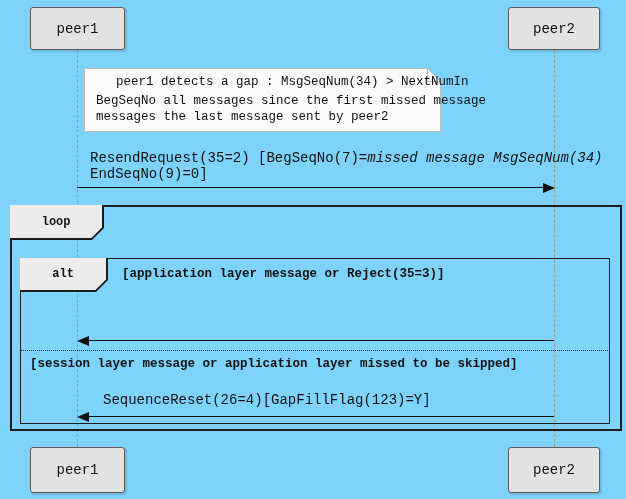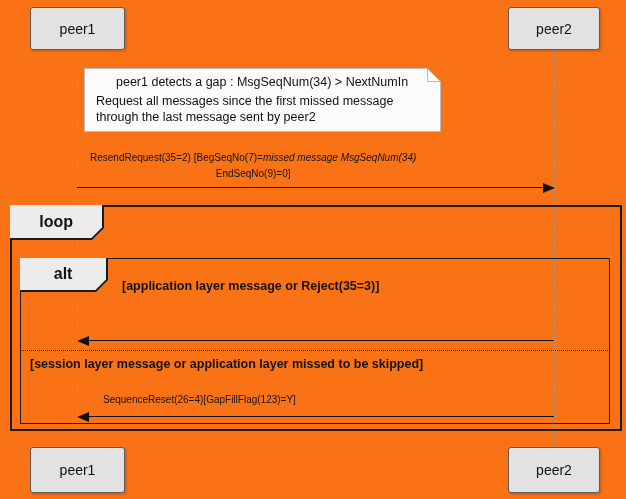--- a/index.html
+++ b/index.html
@@ -1,20 +1,19 @@
 <!DOCTYPE html>
 <html><head>
 <meta charset="utf-8">
 <style>
   html,body{margin:0;padding:0;background:#ffffff;}
   #canvas{
-    position:relative;width:626px;height:499px;background:#f97316;
-    font-family:Liberation Sans, sans-serif;color:#111;
+    position:relative;width:626px;height:499px;background:#7dd3fc;
+    font-family:Liberation Mono, monospace;color:#111;
     overflow:hidden;
-    text-align:center;
   }
   .abs{position:absolute;}
   
   .participant{
     background:#e2e2e2;border:1.4px solid #5a5a5a;border-radius:3px;
     box-shadow:1.5px 1.5px 1px rgba(0,0,0,0.12);
     display:flex;align-items:center;justify-content:center;
     font-size:14px;box-sizing:border-box;
   }
   
@@ -27,25 +26,25 @@
   .frame{border:2px solid #1b1b1b;box-sizing:border-box;background:transparent;}
   .frame.thin{border-width:1.6px;}
   .frame-header-outer{
     background:#1b1b1b;
     clip-path:polygon(0 0,100% 0,100% calc(100% - 12px),calc(100% - 12px) 100%,0 100%);
   }
   .frame-header-inner{
     position:absolute;top:0;left:0;right:1.8px;bottom:1.8px;background:#ececec;
     clip-path:polygon(0 0,100% 0,100% calc(100% - 11px),calc(100% - 11px) 100%,0 100%);
     display:flex;align-items:center;justify-content:center;
-    font-weight:bold;font-size:16px;
+    font-weight:bold;font-size:12px;
   }
   .condition{font-weight:bold;font-size:12.5px;white-space:nowrap;}
   
-  .msg{font-size:10px;line-height:16px;white-space:nowrap;}
+  .msg{font-size:14px;line-height:16px;white-space:nowrap;}
   .msg .it{font-style:italic;}
   .msg-line{height:0;border-top:1.3px solid #111;}
   .head-right{
     width:0;height:0;border-top:5px solid transparent;border-bottom:5px solid transparent;
     border-left:12px solid #111;
   }
   .head-left{
     width:0;height:0;border-top:5px solid transparent;border-bottom:5px solid transparent;
     border-right:12px solid #111;
   }
@@ -65,22 +64,22 @@
   <div class="abs participant" style="left:508px;top:7px;width:92px;height:43px;">
     <span>peer2</span>
   </div>
 
   <div class="abs" style="left:84px;top:68px;width:357px;height:64px;">
     <svg width="357" height="64" style="position:absolute;left:0;top:0;">
       <path d="M0.5,0.5 H343.5 L356.5,13.5 V63.5 H0.5 Z" fill="#fbfbfb" stroke="#bcbcbc" stroke-width="1"></path>
       <path d="M343.5,0.5 V13.5 H356.5" fill="none" stroke="#bcbcbc" stroke-width="1"></path>
     </svg>
     <div class="abs note-text" style="left:12px;top:6px;margin-left:20px;">peer1 detects a gap :  MsgSeqNum(34) &gt; NextNumIn</div>
-    <div class="abs note-text" style="left:12px;top:25px;">Request all messages since the first missed message</div>
-    <div class="abs note-text" style="left:12px;top:41px;">through the last message sent by peer2</div>
+    <div class="abs note-text" style="left:12px;top:25px;">BegSeqNo all messages since the first missed message</div>
+    <div class="abs note-text" style="left:12px;top:41px;">messages the last message sent by peer2</div>
   </div>
 
   <div class="abs msg" style="left:90px;top:150px;">
     <div>
       <span>ResendRequest(35=2) [BegSeqNo(7)=</span><span class="it">missed message MsgSeqNum(34)</span>
     </div>
     <div>
       <span>EndSeqNo(9)=0]</span>
     </div>
   </div>
@@ -89,21 +88,21 @@
 
   <div class="abs frame" style="left:10px;top:205px;width:612px;height:226px;"></div>
   <div class="abs frame-header-outer" style="left:10px;top:205px;width:94px;height:35px;">
     <div class="frame-header-inner">loop</div>
   </div>
 
   <div class="abs frame thin" style="left:20px;top:258px;width:590px;height:166px;"></div>
   <div class="abs frame-header-outer" style="left:20px;top:258px;width:88px;height:34px;">
     <div class="frame-header-inner">alt</div>
   </div>
-  <div class="abs condition" style="left:122px;top:267px;margin-top:12px;">[application layer message or Reject(35=3)]</div>
+  <div class="abs condition" style="left:122px;top:267px;">[application layer message or Reject(35=3)]</div>
 
   <div class="abs msg-line" style="left:82px;top:340px;width:472px;"></div>
   <div class="abs head-left" style="left:77px;top:336px;"></div>
 
   <div class="abs divider" style="left:20px;top:350px;width:590px;"></div>
   <div class="abs condition" style="left:30px;top:357px;">[session layer message or application layer missed to be skipped]</div>
 
   <div class="abs msg" style="left:103px;top:392px;">
     <span>SequenceReset(26=4)[GapFillFlag(123)=Y]</span>
   </div>

